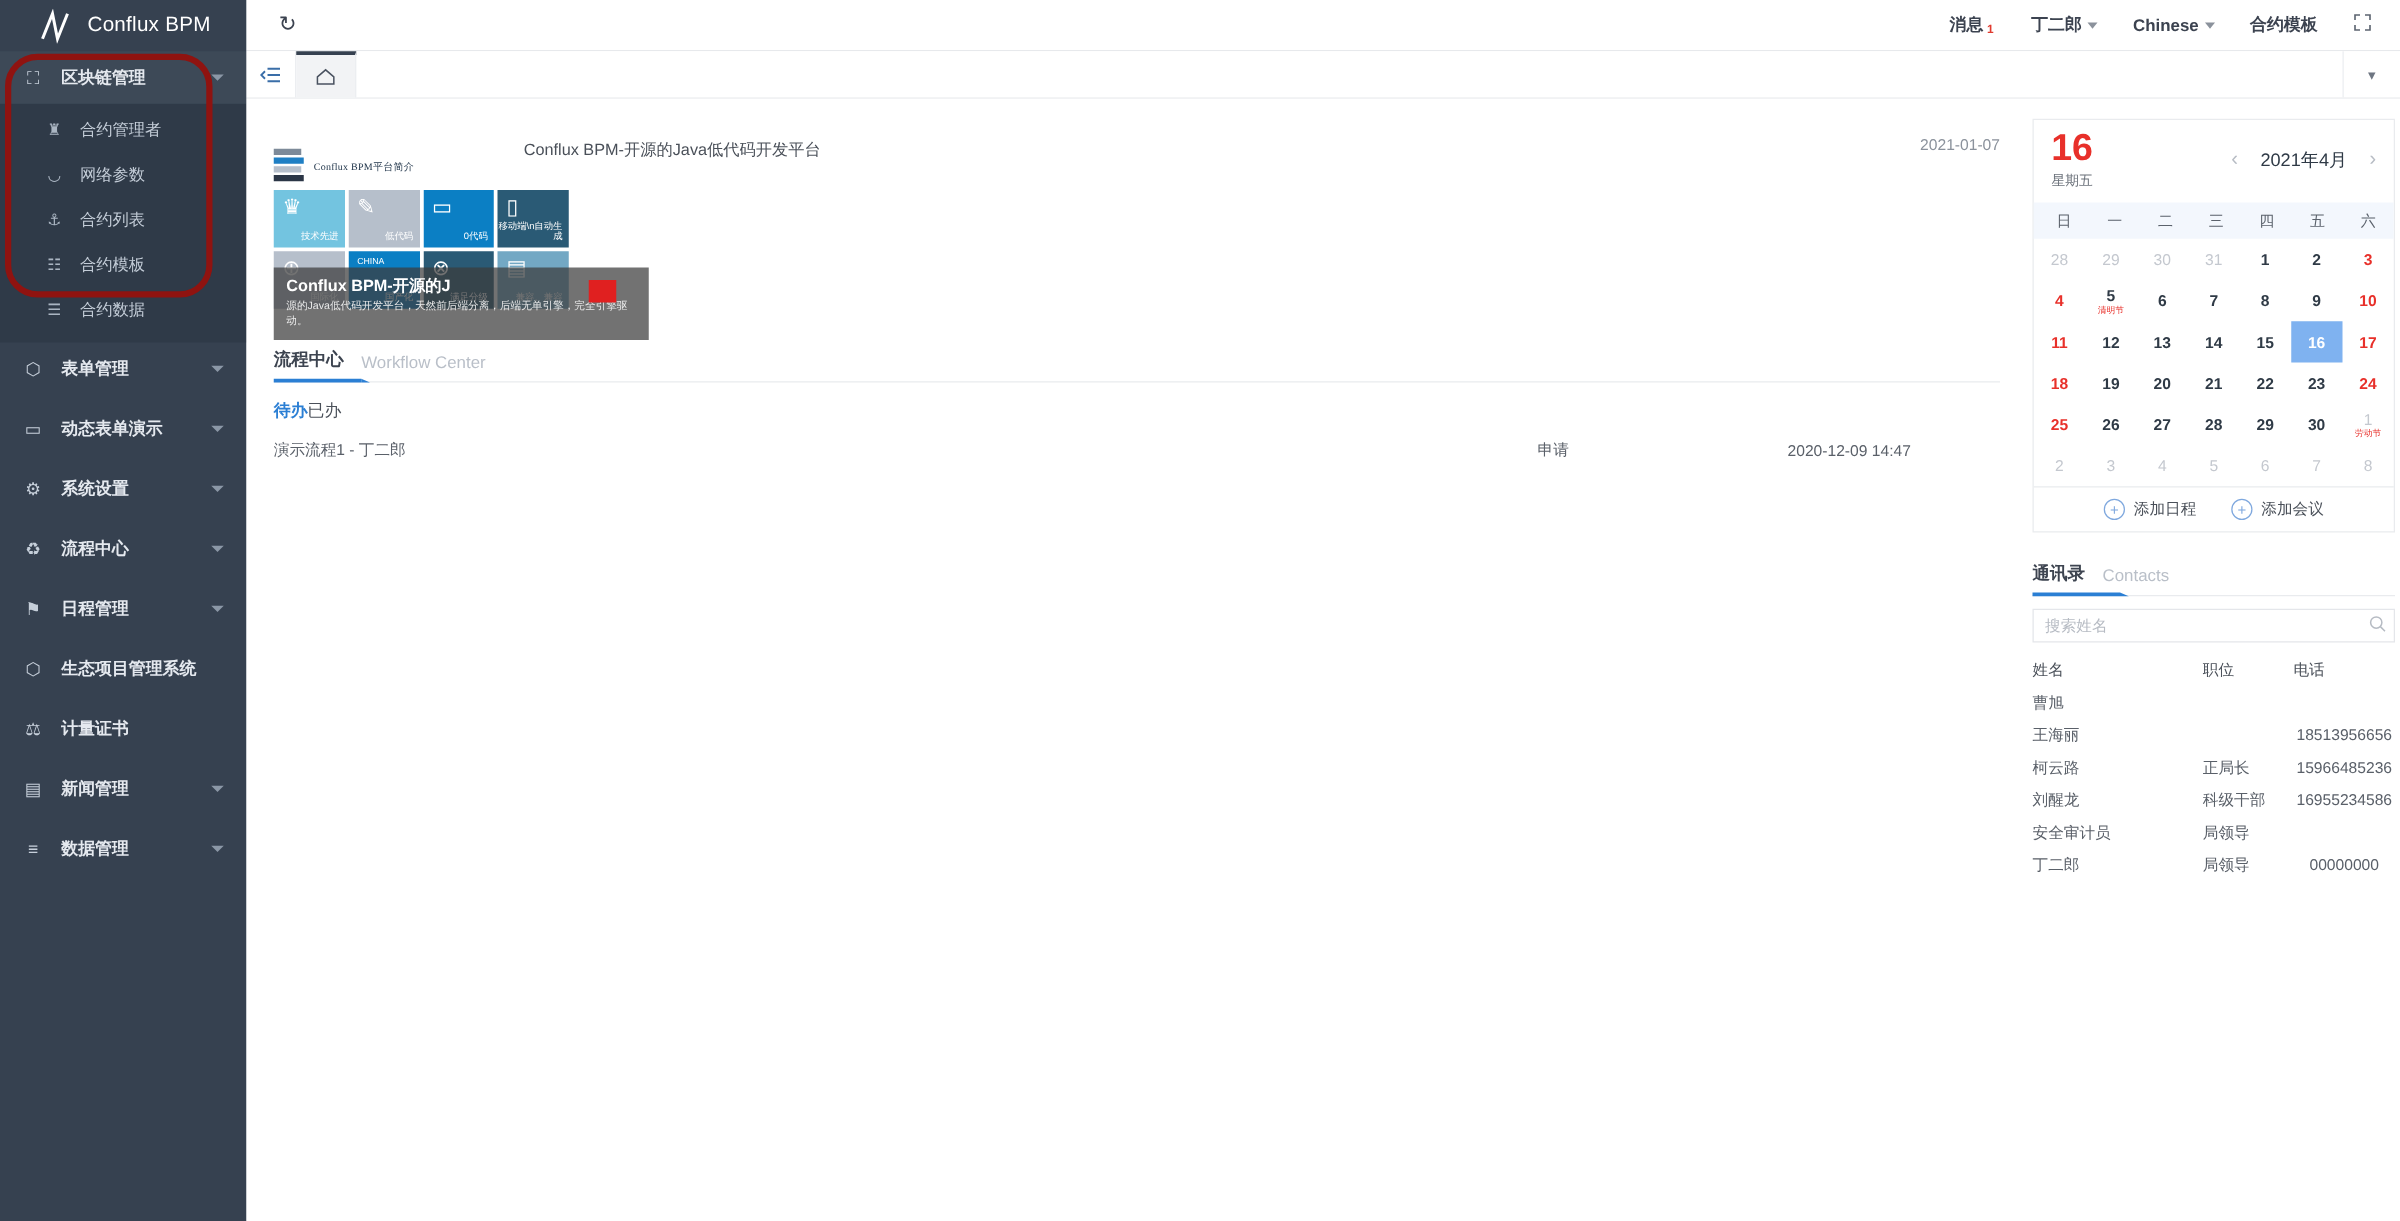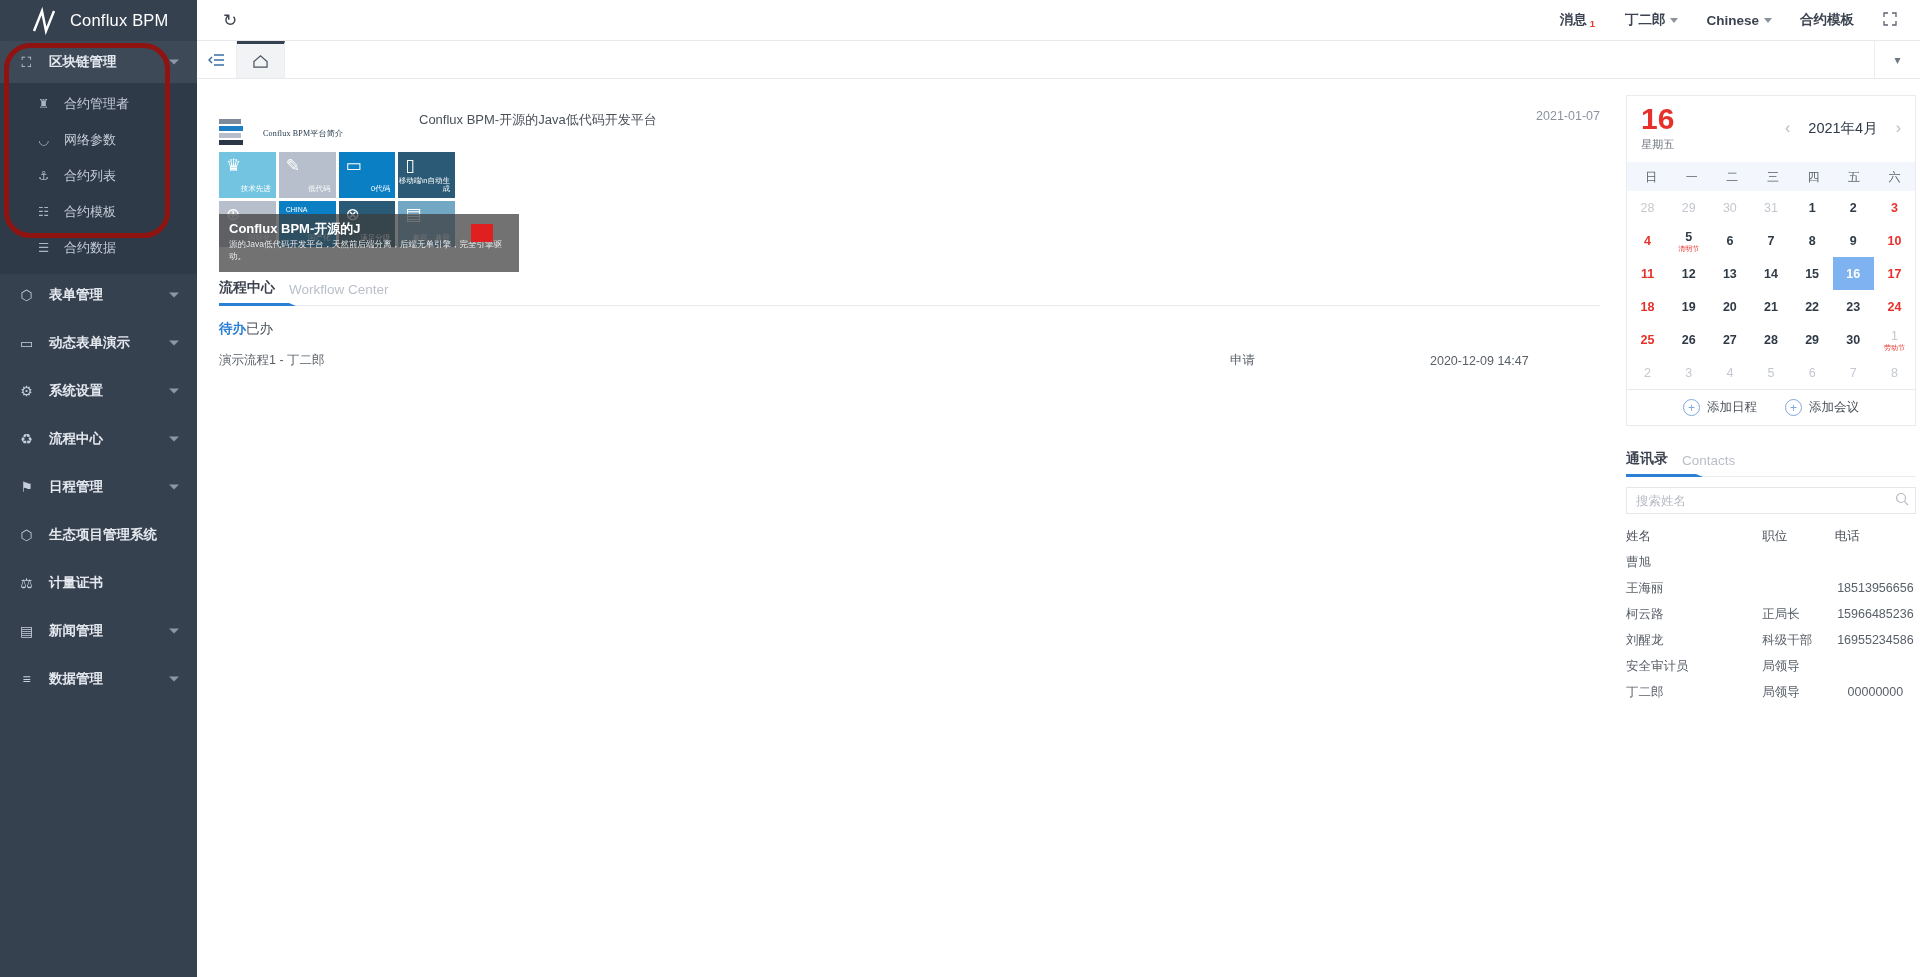--- a/index.html
+++ b/index.html
@@ -97,21 +97,21 @@
 
   .section-title { color: #2b7fd4; font-size: 13.5px; font-weight: bold; margin: 14px 0 0 0; }
   .more-link { color: #9aa1ab; font-size: 12.5px; cursor: pointer; }
 
   .news-row { display: flex; align-items: flex-start; margin-top: 12px; position: relative; }
   .news-title { color: #4a5059; font-size: 13px; margin-left: 200px; margin-top: 2px; cursor: pointer;}
   .news-date { margin-left: auto; color: #8b929c; font-size: 12.5px; }
 
   
   .thumb { position: absolute; left: 0; top: 10px; width: 236px; }
-  .thumb-head { display: flex; align-items: center; gap: 20px; }
+  .thumb-head { display: flex; align-items: center; gap: 8px; }
   .thumb-bars { width: 24px; }
   .tb { height: 5px; margin-bottom: 2px; }
   .thumb-head-text { font-size: 8px; color: #23374c; letter-spacing: .2px; font-family:"Liberation Serif", serif;}
   .tiles { display: grid; grid-template-columns: repeat(4, 1fr); gap: 3px; margin-top: 5px; }
   .tile { height: 46px; position: relative; }
   .tile-ico { position: absolute; left: 7px; top: 5px; color:#fff; font-size: 17px; line-height:1;}
   .tile-txt { position: absolute; right: 5px; bottom: 4px; color:#fff; font-size: 7.5px; text-align:right; line-height:1.15;}
 
   .tooltip {
     position: absolute; left: 0; top: 105px; width: 300px; padding: 7px 10px 9px;

